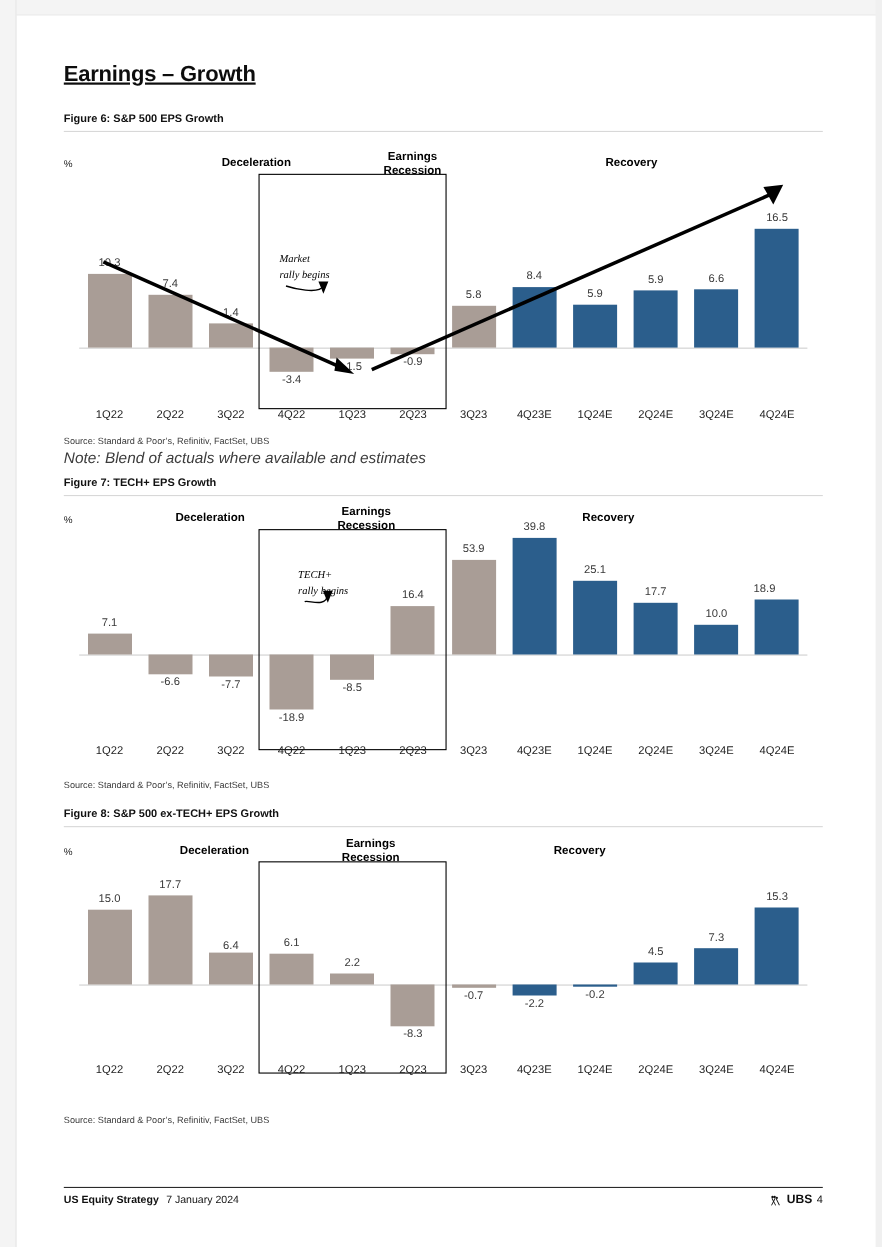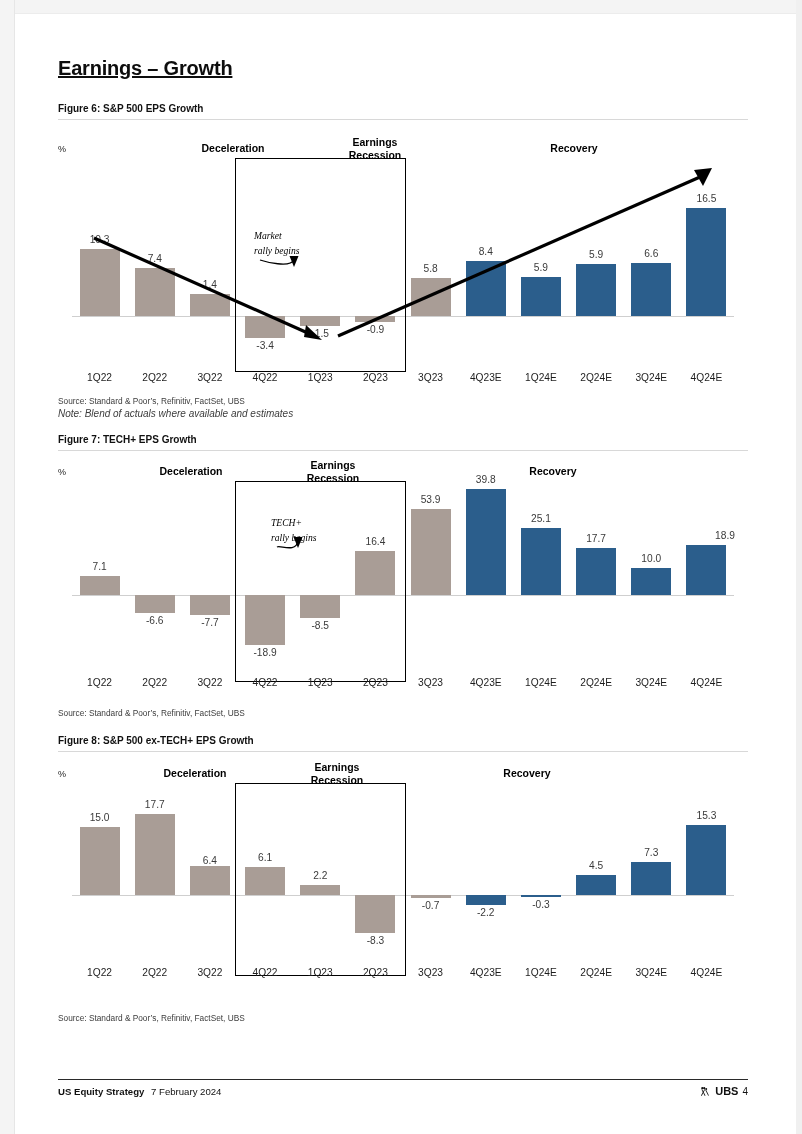--- a/index.html
+++ b/index.html
@@ -18,21 +18,21 @@
     position:absolute;left:0;top:57px;margin:0;
     font-size:20px;font-weight:bold;color:#0d0d0d;letter-spacing:-0.2px;text-decoration:underline;
   }
 
   .fig-title{
     position:absolute;left:0;font-size:10px;font-weight:bold;color:#111;
   }
   .fig-rule{position:absolute;left:0;width:690px;height:1px;background:#d8d8d8;}
 
   .src{position:absolute;left:0;font-size:8.3px;color:#3c3c3c;}
-  .note{position:absolute;left:0;font-size:10px;color:#3c3c3c;font-style:italic;}
+  .note{position:absolute;left:0;font-size:14px;color:#3c3c3c;font-style:italic;}
 
   
   .chart{position:absolute;left:0;width:690px;}
   .axis-pct{position:absolute;font-size:9px;color:#1a1a1a;}
   .phase{position:absolute;font-size:10.5px;font-weight:bold;color:#000;text-align:center;line-height:13px;}
   .zero-line{position:absolute;height:1px;background:#cfcfcf;left:14px;width:662px;}
   .rec-box{position:absolute;border:1.6px solid #000;background:transparent;}
   .bar{position:absolute;}
   .bar.tan{background:#a99d96;}
   .bar.blue{background:#2b5e8c;}
@@ -166,21 +166,21 @@
         <div class="bar blue" style="left: 462.917px; top: 73.234px; width: 40px; height: 66.766px;"></div>
         <div class="vlabel" style="left: 452.917px; width: 60px; top: 58.234px;">25.1</div>
         <div class="xlabel" style="left: 452.917px; width: 60px; top: 222px;">1Q24E</div>
         <div class="bar blue" style="left: 518.083px; top: 92.918px; width: 40px; height: 47.082px;"></div>
         <div class="vlabel" style="left: 508.083px; width: 60px; top: 77.918px;">17.7</div>
         <div class="xlabel" style="left: 508.083px; width: 60px; top: 222px;">2Q24E</div>
         <div class="bar blue" style="left: 573.25px; top: 113.4px; width: 40px; height: 26.6px;"></div>
         <div class="vlabel" style="left: 563.25px; width: 60px; top: 98.4px;">10.0</div>
         <div class="xlabel" style="left: 563.25px; width: 60px; top: 222px;">3Q24E</div>
         <div class="bar blue" style="left: 628.417px; top: 89.726px; width: 40px; height: 50.274px;"></div>
-        <div class="vlabel" style="left: 637px; width: 60px; top: 74.726px;">18.9</div>
+        <div class="vlabel" style="left: 607px; width: 60px; top: 74.726px;">18.9</div>
         <div class="xlabel" style="left: 618.417px; width: 60px; top: 222px;">4Q24E</div>
         <div class="anno" style="left: 213px; top: 60px;">
           <div>TECH+</div>
           <div>rally  begins</div>
         </div>
         <svg class="overlay" width="690" height="245">
           <path d="M 219 92 C 222 90, 238 98, 240 86" stroke="#000" stroke-width="1.3" fill="none"></path>
           <path d="M 235.5 82 L 244.5 82 L 240 93 Z" fill="#000"></path>
         </svg>
       </div>
@@ -216,38 +216,38 @@
         <div class="bar tan" style="left: 297.417px; top: 138px; width: 40px; height: 37.765px;"></div>
         <div class="vlabel" style="left: 287.417px; width: 60px; top: 177.765px;">-8.3</div>
         <div class="xlabel" style="left: 287.417px; width: 60px; top: 210px;">2Q23</div>
         <div class="bar tan" style="left: 352.583px; top: 138px; width: 40px; height: 3.185px;"></div>
         <div class="vlabel" style="left: 342.583px; width: 60px; top: 143.185px;">-0.7</div>
         <div class="xlabel" style="left: 342.583px; width: 60px; top: 210px;">3Q23</div>
         <div class="bar blue" style="left: 407.75px; top: 138px; width: 40px; height: 10.01px;"></div>
         <div class="vlabel" style="left: 397.75px; width: 60px; top: 150.01px;">-2.2</div>
         <div class="xlabel" style="left: 397.75px; width: 60px; top: 210px;">4Q23E</div>
         <div class="bar blue" style="left: 462.917px; top: 138px; width: 40px; height: 1.6px;"></div>
-        <div class="vlabel" style="left: 452.917px; width: 60px; top: 141.6px;">-0.3</div>
+        <div class="vlabel" style="left: 452.917px; width: 60px; top: 141.6px;">-0.2</div>
         <div class="xlabel" style="left: 452.917px; width: 60px; top: 210px;">1Q24E</div>
         <div class="bar blue" style="left: 518.083px; top: 117.525px; width: 40px; height: 20.475px;"></div>
         <div class="vlabel" style="left: 508.083px; width: 60px; top: 102.525px;">4.5</div>
         <div class="xlabel" style="left: 508.083px; width: 60px; top: 210px;">2Q24E</div>
         <div class="bar blue" style="left: 573.25px; top: 104.785px; width: 40px; height: 33.215px;"></div>
         <div class="vlabel" style="left: 563.25px; width: 60px; top: 89.785px;">7.3</div>
         <div class="xlabel" style="left: 563.25px; width: 60px; top: 210px;">3Q24E</div>
         <div class="bar blue" style="left: 628.417px; top: 68.385px; width: 40px; height: 69.615px;"></div>
         <div class="vlabel" style="left: 618.417px; width: 60px; top: 53.385px;">15.3</div>
         <div class="xlabel" style="left: 618.417px; width: 60px; top: 210px;">4Q24E</div>
       </div>
     <div class="src" style="top:1013px">Source: Standard &amp; Poor’s, Refinitiv, FactSet, UBS</div>
 
     <div class="footer-rule"></div>
     <div class="footer-left">
       <b>US Equity Strategy</b>
-      <span style="margin-left:4px">7 February 2024</span>
+      <span style="margin-left:4px">7 January 2024</span>
     </div>
     <div class="footer-right">
       <span class="ubs-mark">
         <svg width="11" height="11" viewBox="0 0 11 11">
           <g fill="#111">
             <path d="M1 9.6 L4.4 3.2 L5.1 3.6 L1.7 10z"></path>
             <path d="M5.5 9.6 L2.1 3.2 L1.4 3.6 L4.8 10z"></path>
             <path d="M8.2 9.8 L5.4 4.2 L6.1 3.8 L8.9 9.4z"></path>
             <circle cx="4.2" cy="2.2" r="1.1"></circle>
             <circle cx="2.3" cy="2.2" r="1.1"></circle>

